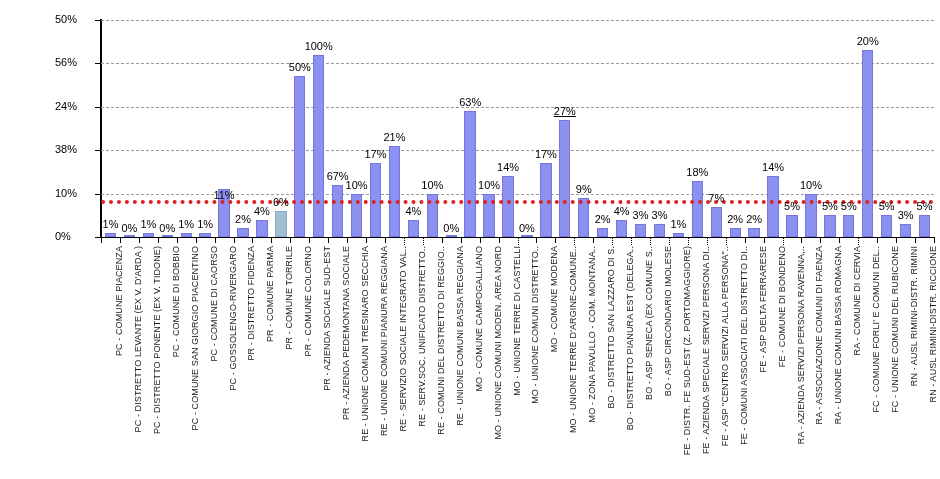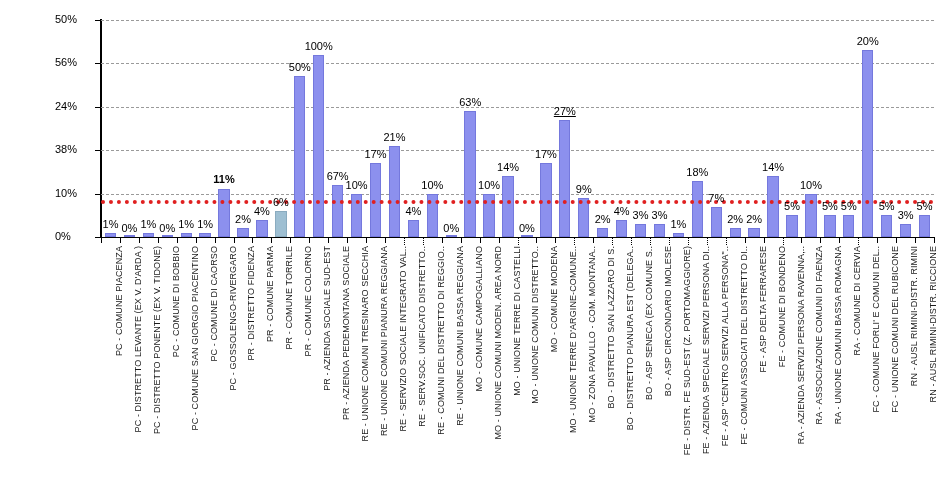--- a/index.html
+++ b/index.html
@@ -188,21 +188,21 @@
         <div class="bar" style="left: 798.923px; width: 11.3591px; height: 13.02px;"></div>
         <div class="bar" style="left: 817.855px; width: 11.3591px; height: 21.7px;"></div>
       </div>
     <div id="values">
         <div class="bar-value" style="left: -8.53409px; width: 36px; top: 197.66px;">1%</div>
         <div class="bar-value" style="left: 10.3977px; width: 36px; top: 202px;">0%</div>
         <div class="bar-value" style="left: 29.3295px; width: 36px; top: 197.66px;">1%</div>
         <div class="bar-value" style="left: 48.2614px; width: 36px; top: 202px;">0%</div>
         <div class="bar-value" style="left: 67.1932px; width: 36px; top: 197.66px;">1%</div>
         <div class="bar-value" style="left: 86.125px; width: 36px; top: 197.66px;">1%</div>
-        <div class="bar-value" style="left: 105.057px; width: 36px; top: 153px; font-weight: bold;">11%</div>
+        <div class="bar-value" style="left: 105.057px; width: 36px; top: 169px;">11%</div>
         <div class="bar-value" style="left: 123.989px; width: 36px; top: 193.32px;">2%</div>
         <div class="bar-value" style="left: 142.92px; width: 36px; top: 184.64px;">4%</div>
         <div class="bar-value" style="left: 161.852px; width: 36px; top: 175.96px;">6%</div>
         <div class="bar-value" style="left: 180.784px; width: 36px; top: 41.42px;">50%</div>
         <div class="bar-value" style="left: 199.716px; width: 36px; top: 19.72px;">100%</div>
         <div class="bar-value" style="left: 218.648px; width: 36px; top: 149.92px;">67%</div>
         <div class="bar-value" style="left: 237.58px; width: 36px; top: 158.6px;">10%</div>
         <div class="bar-value" style="left: 256.511px; width: 36px; top: 128.22px;">17%</div>
         <div class="bar-value" style="left: 275.443px; width: 36px; top: 110.86px;">21%</div>
         <div class="bar-value" style="left: 294.375px; width: 36px; top: 184.64px;">4%</div>

